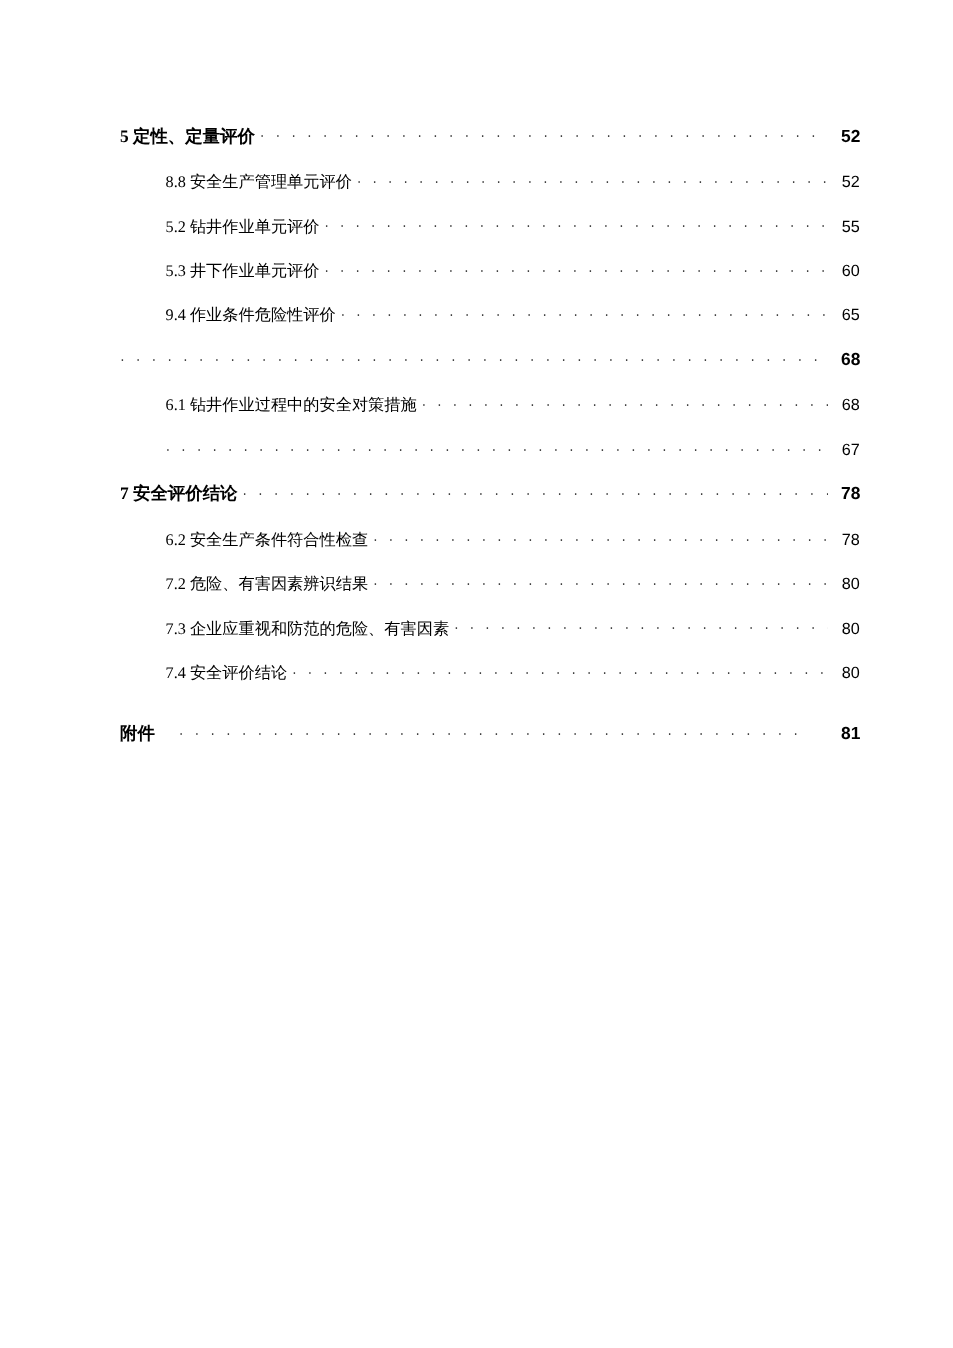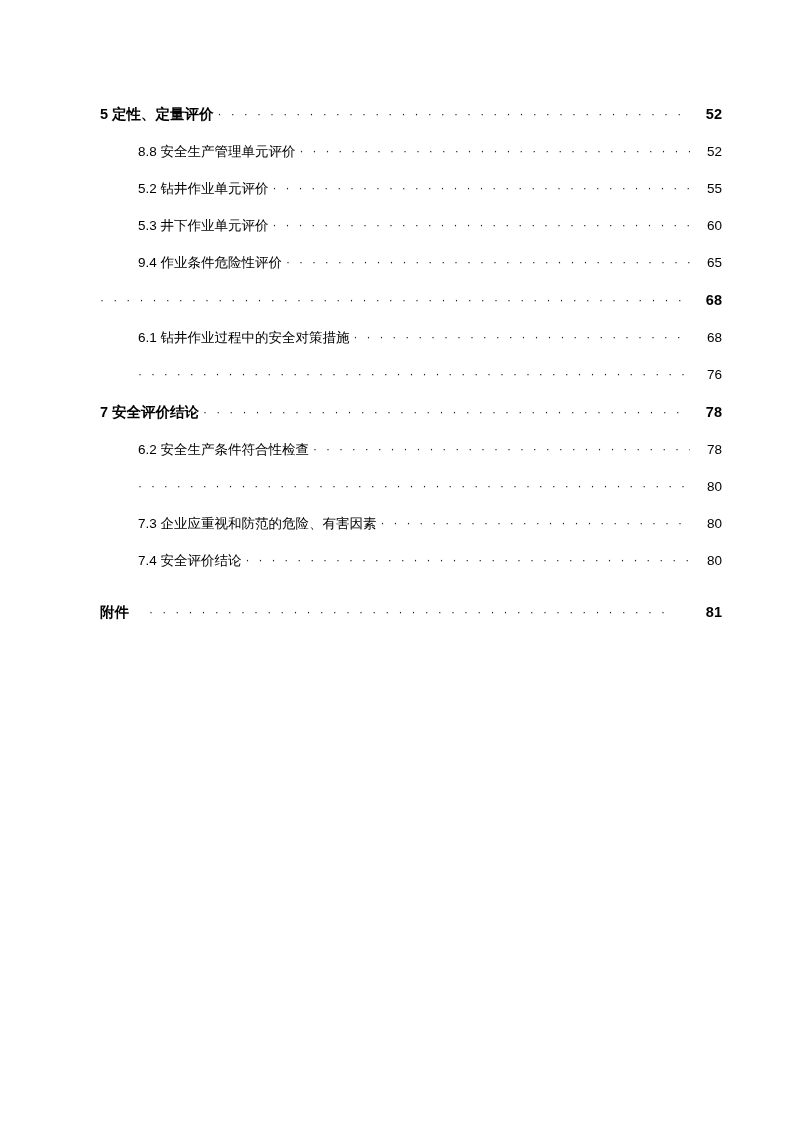--- a/index.html
+++ b/index.html
@@ -30,33 +30,34 @@
   .toc-entry {
     display: flex;
     align-items: baseline;
     width: 100%;
     box-sizing: border-box;
     white-space: nowrap;
   }
   .toc-entry .label {
     flex: 0 0 auto;
     padding-right: 4px;
+    font-family: Liberation Serif, serif;
   }
   .toc-entry .dots {
     flex: 1 1 auto;
     overflow: hidden;
     white-space: nowrap;
     letter-spacing: 2.6px;
     color: #222;
     font-size: 12px;
     transform: translateY(-1px);
   }
   .toc-entry .page-num {
     flex: 0 0 auto;
-    text-align: right;
+    text-align: center;
     padding-left: 6px;
     min-width: 26px;
   }
 
   
   .level1 {
     font-size: 14.5px;
     font-weight: bold;
     margin-top: 0;
     margin-bottom: 0;
@@ -129,33 +130,34 @@
         <span class="dots">· · · · · · · · · · · · · · · · · · · · · · · · · · · · · · · · · · · · · · · · · · · · · · · · · · · · · · · · · · · · · · · · · · · · · · · · · · · · · · · · · · · · · · · · · · · · · · · · · · · · · · · ·</span>
         <span class="page-num">68</span>
       </div>
       <div class="toc-entry level2">
         <span class="label">6.1 钻井作业过程中的安全对策措施</span>
         <span class="dots">· · · · · · · · · · · · · · · · · · · · · · · · · · · · · · · · · · · · · · · · · · · · · · · · · · · · · · · · · · · · · · · · · · · · · · · · · · · · · · · · · · · · · · · · · · · · · · · · · · · · · · · ·</span>
         <span class="page-num">68</span>
       </div>
       <div class="toc-entry level2">
         <span class="dots">· · · · · · · · · · · · · · · · · · · · · · · · · · · · · · · · · · · · · · · · · · · · · · · · · · · · · · · · · · · · · · · · · · · · · · · · · · · · · · · · · · · · · · · · · · · · · · · · · · · · · · · ·</span>
-        <span class="page-num">76</span>
+        <span class="page-num">67</span>
       </div>
       <div class="toc-entry level1">
         <span class="label">7  安全评价结论</span>
         <span class="dots">· · · · · · · · · · · · · · · · · · · · · · · · · · · · · · · · · · · · · · · · · · · · · · · · · · · · · · · · · · · · · · · · · · · · · · · · · · · · · · · · · · · · · · · · · · · · · · · · · · · · · · · ·</span>
         <span class="page-num">78</span>
       </div>
       <div class="toc-entry level2">
         <span class="label">6.2 安全生产条件符合性检查</span>
         <span class="dots">· · · · · · · · · · · · · · · · · · · · · · · · · · · · · · · · · · · · · · · · · · · · · · · · · · · · · · · · · · · · · · · · · · · · · · · · · · · · · · · · · · · · · · · · · · · · · · · · · · · · · · · ·</span>
         <span class="page-num">78</span>
       </div>
       <div class="toc-entry level2">
+        <span class="label">7.2 危险、有害因素辨识结果</span>
         <span class="dots">· · · · · · · · · · · · · · · · · · · · · · · · · · · · · · · · · · · · · · · · · · · · · · · · · · · · · · · · · · · · · · · · · · · · · · · · · · · · · · · · · · · · · · · · · · · · · · · · · · · · · · · ·</span>
         <span class="page-num">80</span>
       </div>
       <div class="toc-entry level2">
         <span class="label">7.3 企业应重视和防范的危险、有害因素</span>
         <span class="dots">· · · · · · · · · · · · · · · · · · · · · · · · · · · · · · · · · · · · · · · · · · · · · · · · · · · · · · · · · · · · · · · · · · · · · · · · · · · · · · · · · · · · · · · · · · · · · · · · · · · · · · · ·</span>
         <span class="page-num">80</span>
       </div>
       <div class="toc-entry level2">
         <span class="label">7.4 安全评价结论</span>

